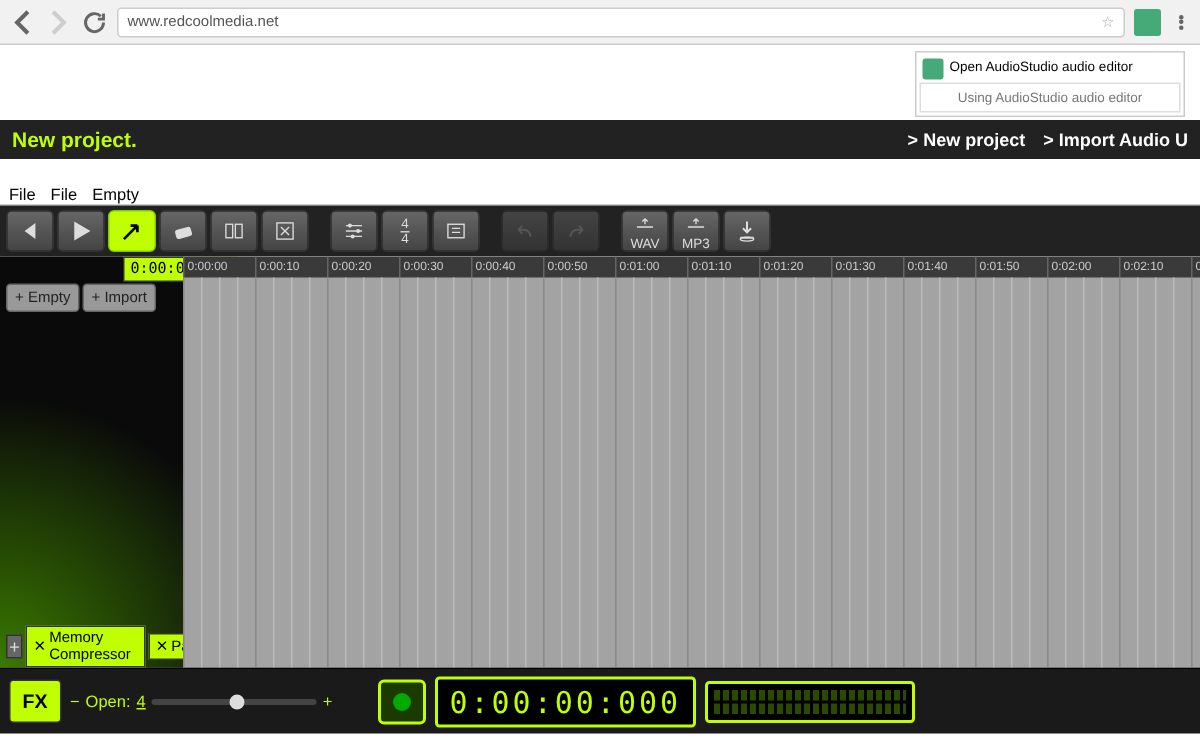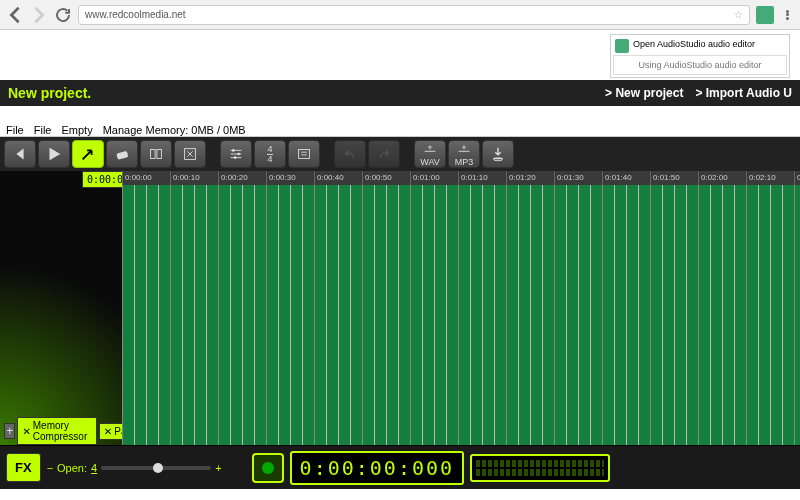--- a/index.html
+++ b/index.html
@@ -23,21 +23,21 @@
 .tb-btn{width:32px;height:28px;background:linear-gradient(#666,#444);border:1px solid #333;border-radius:4px;display:flex;align-items:center;justify-content:center;color:#ddd}
 .tb-btn.active{background:#bfff00;border-color:#8c0;color:#000}
 .tb-btn svg{width:18px;height:18px}
 .tb-btn.sm{font-size:9px;color:#ddd;display:flex;flex-direction:column;line-height:1}
 .tb-gap{width:10px}
 .main-area{display:flex;height:274px;position:relative}
 .side-panel{width:122px;background:radial-gradient(circle at bottom left,#3a7a00 0%,#0a0a0a 60%);position:relative}
 .side-btns{display:flex;gap:2px;padding:18px 4px 4px 4px}
 .side-btn{background:#999;border:1px solid #666;border-radius:3px;font-size:10px;padding:3px 5px;color:#222}
 .tc-badge{position:absolute;top:0;left:82px;background:#bfff00;border:1px solid #333;font-size:10px;padding:2px 4px;font-family:monospace}
-.timeline{flex:1;background:#15803d;overflow:hidden;position:relative}
+.timeline{flex:1;background:#a3a3a3;overflow:hidden;position:relative}
 .ruler{height:14px;background:#3a3a3a;display:flex;font-size:8px;color:#ccc;position:relative}
 .ruler-tick{width:48px;border-left:1px solid #666;padding-left:2px;flex-shrink:0;line-height:14px}
 .tracks{height:260px;display:flex;position:relative}
 .track-col{width:12px;border-left:1px solid #bbb;flex-shrink:0}
 .track-col.major{border-left:1px solid #888}
 .fx-bar{position:absolute;bottom:0;left:4px;display:flex;gap:2px;align-items:center}
 .fx-chip{background:#bfff00;border:1px solid #333;font-size:10px;padding:2px 4px;display:flex;align-items:center;gap:2px}
 .fx-add{width:16px;height:16px;background:#666;border:1px solid #333;color:#ddd;display:flex;align-items:center;justify-content:center;font-size:12px}
 .bottom-bar{height:44px;background:#1a1a1a;border-top:1px solid #000;display:flex;align-items:center;gap:6px;padding:0 6px}
 .fx-btn{background:#bfff00;border:1px solid #333;font-size:13px;font-weight:bold;padding:6px 8px;border-radius:3px}
@@ -97,21 +97,20 @@
   <div class="title-links">
     <span>&gt; New project</span>
     <span>&gt; Import Audio U</span>
   </div>
 </div>
 
 <div class="menu-bar">
   <span>File</span>
   <span>File</span>
   <span>Empty</span>
-  <span>Manage Memory: 0MB / 0MB</span>
 </div>
 
 <div class="toolbar">
   <div class="tb-btn">
       <svg viewBox="0 0 20 20">
         <path d="M4 4v12M6 10l8-6v12z" fill="#ddd"></path>
       </svg>
     </div>
   <div class="tb-btn">
       <svg viewBox="0 0 20 20">
@@ -187,20 +186,24 @@
       <svg viewBox="0 0 20 20">
         <path d="M10 3v8m-3-3l3 3 3-3M5 15h10" stroke="#ddd" fill="none" stroke-width="1.5"></path>
         <ellipse cx="10" cy="16" rx="5" ry="1.5" fill="none" stroke="#ddd"></ellipse>
       </svg>
     </div>
 </div>
 
 <div class="main-area">
   <div class="side-panel">
     <div class="tc-badge">0:00:00:000</div>
+    <div class="side-btns">
+      <div class="side-btn">+ Empty</div>
+      <div class="side-btn">+ Import</div>
+    </div>
     <div class="fx-bar">
       <div class="fx-add">+</div>
       <div class="fx-chip">
           <span>✕</span> 
           <span>Memory Compressor</span>
         </div>
       <div class="fx-chip">
           <span>✕</span> 
           <span>Pan</span>
         </div>

